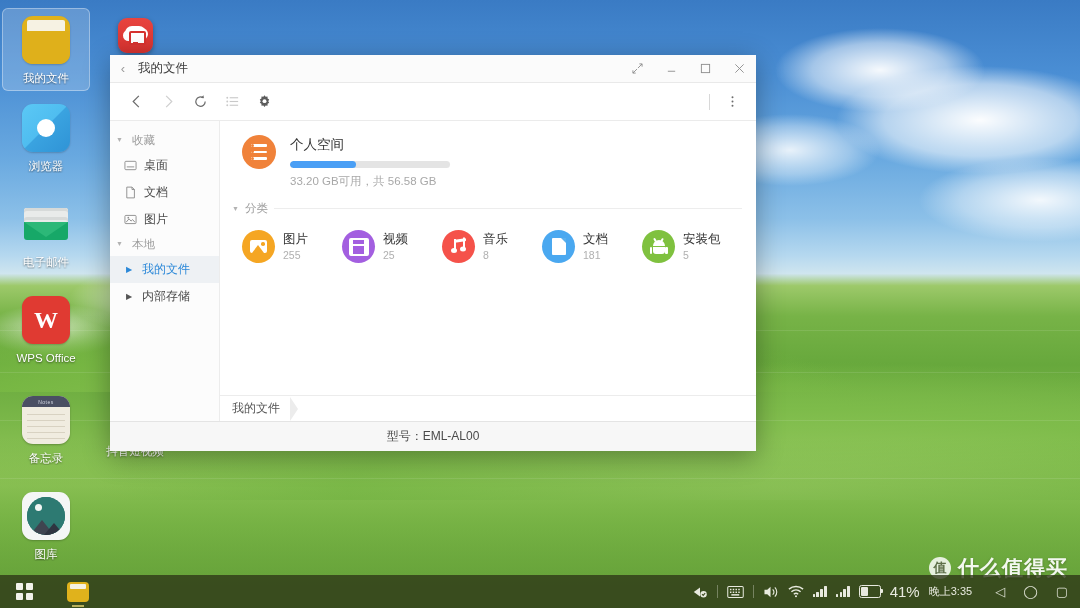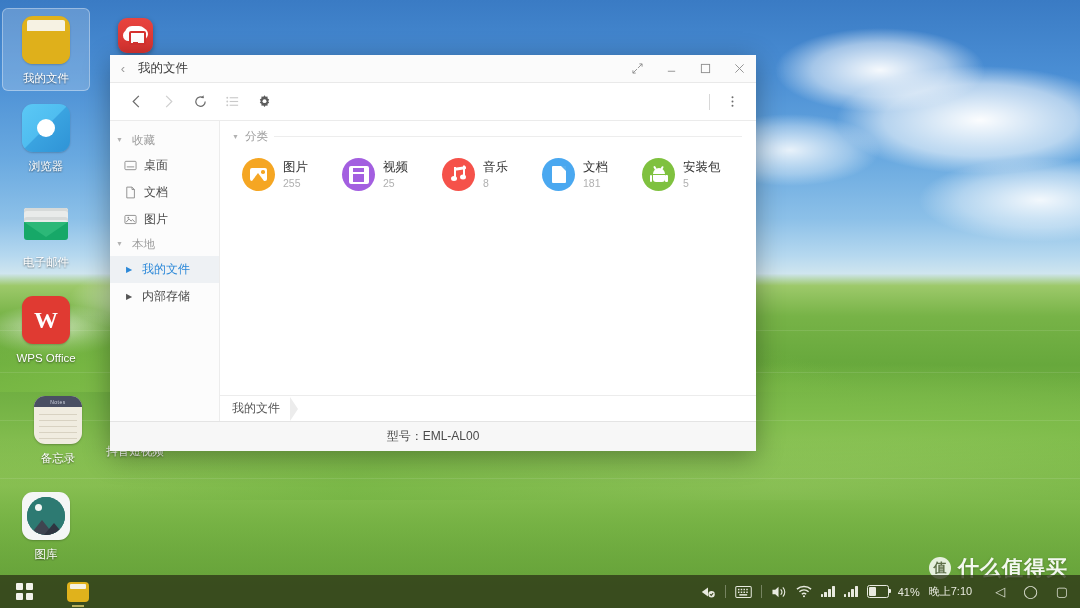--- a/index.html
+++ b/index.html
@@ -306,21 +306,21 @@
   .tico{display:flex;align-items:center;justify-content:center;height:33px;cursor:default;}
   .bars{display:flex;align-items:flex-end;gap:1.5px;height:11px;}
   .bars i{width:2.4px;background:#e8eadf;border-radius:.5px;}
   .bars i:nth-child(1){height:3px;}
   .bars i:nth-child(2){height:5.5px;}
   .bars i:nth-child(3){height:8px;}
   .bars i:nth-child(4){height:11px;}
   .batt{width:20px;height:11px;border:1.4px solid #e8eadf;border-radius:2.5px;position:relative;}
   .batt:after{content:"";position:absolute;right:-3.5px;top:3px;width:2px;height:4px;background:#e8eadf;border-radius:0 1px 1px 0;}
   .batt .lvl{position:absolute;left:1.4px;top:1.4px;bottom:1.4px;background:#e8eadf;border-radius:1px;}
-  #tray .pct{font-size:11px;}
+  #tray .pct{font-size:15px;}
   #tray .clock{font-size:11px;}
   #navbtns{display:flex;align-items:center;gap:18px;padding-left:14px;color:#e8eadf;opacity:.9;}
 
   
   #watermark{
     position:absolute;right:12px;bottom:26px;display:flex;align-items:center;gap:7px;z-index:25;
     opacity:.92;pointer-events:none;
   }
   #watermark .wmcirc{
     width:22px;height:22px;border-radius:50%;background:rgba(255,255,255,.9);
@@ -371,21 +371,21 @@
   <div class="dlabel">电子邮件</div>
 </div>
 
 <div class="dicon" style="left:2px;top:296px;">
   <div class="glyph ic-wps">
       <div class="w">W</div>
     </div>
   <div class="dlabel">WPS Office</div>
 </div>
 
-<div class="dicon" style="left:14px;top:396px;">
+<div class="dicon" style="left:2px;top:396px;">
   <div class="glyph ic-notes">
     <div class="nt-head">Notes</div>
     <div class="nt-line" style="top:18px;"></div>
     <div class="nt-line" style="top:24px;"></div>
     <div class="nt-line" style="top:30px;"></div>
     <div class="nt-line" style="top:36px;"></div>
     <div class="nt-line" style="top:42px;"></div>
   </div>
   <div class="dlabel">备忘录</div>
 </div>
@@ -537,20 +537,37 @@
         <span class="sb-tri">▶</span>
         <span>内部存储</span>
       </div>
 
     </div>
 
     <div id="content">
       <div id="contentmain">
 
 
+        <div id="storagerow">
+          <div class="stor-ic">
+            <i></i>
+              <i></i>
+              <i></i>
+              <u></u>
+              <u></u>
+              <u></u>
+          </div>
+          <div class="stor-text">
+            <div class="stor-name">个人空间</div>
+            <div class="stor-bar">
+              <div class="fill" id="storfill" style="width: 41%; background: rgb(74, 159, 245);"></div>
+            </div>
+            <div class="stor-sub">33.20 GB可用，共 56.58 GB</div>
+          </div>
+        </div>
 
         <div class="sec-head">
           <span class="caret">▼</span>
           <span class="sec-title">分类</span>
           <span class="rule"></span>
         </div>
 
         <div id="catrow">
 
           <div class="cat">
@@ -715,21 +732,21 @@
         </div>
     </div>
 
     <div class="tico">
       <div class="batt">
         <div class="lvl" id="battlvl" style="width: 6.765px;"></div>
       </div>
     </div>
 
     <span class="pct">41%</span>
-    <span class="clock">晚上7:10</span>
+    <span class="clock">晚上3:35</span>
 
     <div id="navbtns">
       <span style="font-size:13px;">◁</span>
       <span style="font-size:13px;">◯</span>
       <span style="font-size:13px;">▢</span>
     </div>
   </div>
 </div>
 
 </body></html>

